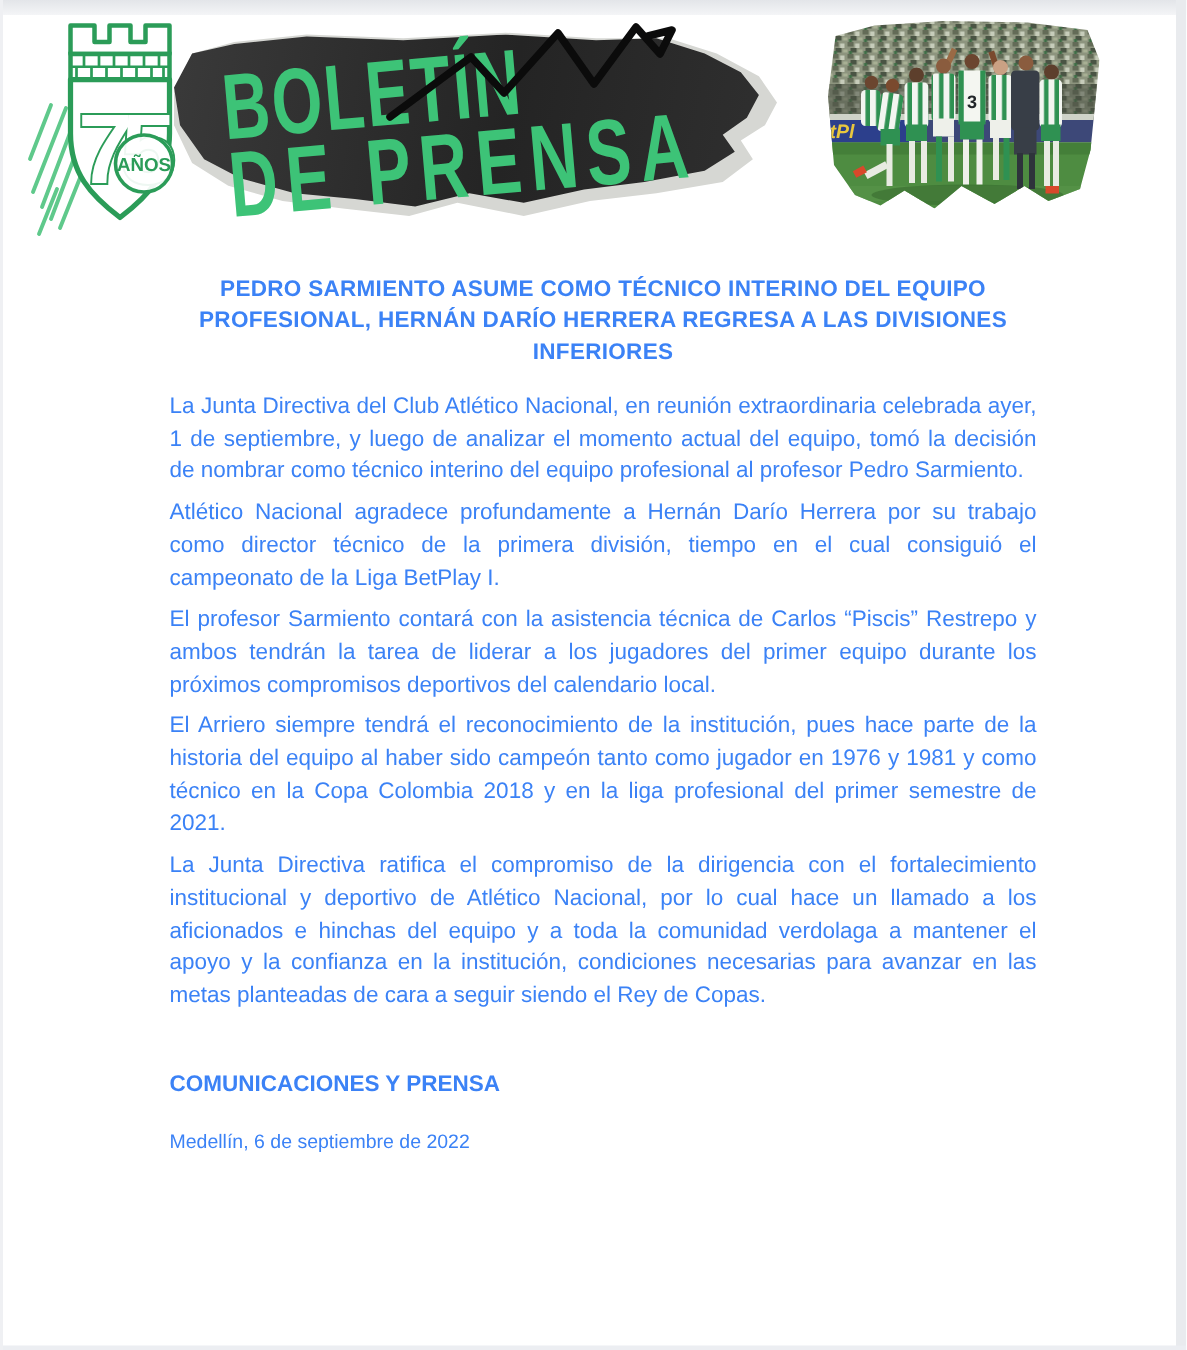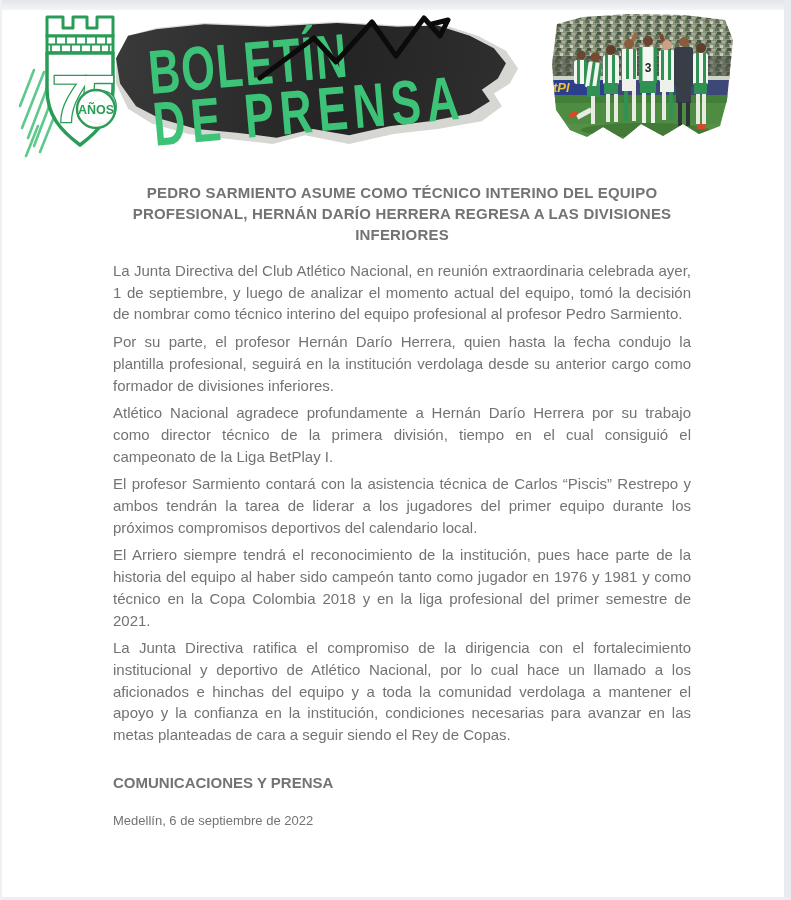--- a/index.html
+++ b/index.html
@@ -35,27 +35,27 @@
   }
   .banner-line1 { display:block; font-size:62px; letter-spacing:2px;
                   transform:scaleX(.70); transform-origin:left top; }
   .banner-line2 { display:block; font-size:62px; letter-spacing:8px;
                   transform:scaleX(.72); transform-origin:left top; }
   .scribble-svg { position:absolute; left:256px; top:12px; width:212px; height:72px; z-index:2; }
 
   .photo-svg { position:absolute; left:545px; top:12px; width:192px; height:142px; }
 
   
-  .content { position:absolute; left:113px; top:182px; width:578px; color:#737373; }
+  .content { position:absolute; left:113px; top:182px; width:578px; color:#3b82f6; }
   .doc-title {
     margin:0 0 15px 0; font-size:15px; font-weight:700; line-height:21px;
     text-align:center; letter-spacing:.2px;
   }
   .content p { margin:0 0 6px 0; font-size:15px; line-height:21.7px; text-align:justify; }
-  .signature { margin-top:28px; font-size:15px; font-weight:700; }
+  .signature { margin-top:39px; font-size:15px; font-weight:700; }
   .dateline  { margin-top:22px; font-size:13px; }
 </style>
 </head>
 <body>
 
 <div class="page">
   <div class="edge-top"></div>
   <div class="edge-right"></div>
   <div class="edge-bottom"></div>
   <div class="edge-left"></div>
@@ -168,21 +168,20 @@
         <rect x="151" y="82" width="4" height="30" fill="#e8ebe2"></rect>
         <rect x="157" y="82" width="4" height="30" fill="#e8ebe2"></rect>
         <rect x="152" y="112" width="9" height="5" fill="#d8492b"></rect>
       </g>
     </g>
   </svg>
 
   <div class="content">
     <h1 class="doc-title">PEDRO SARMIENTO ASUME COMO TÉCNICO INTERINO DEL EQUIPO PROFESIONAL, HERNÁN DARÍO HERRERA REGRESA A LAS DIVISIONES INFERIORES</h1>
     <p>La Junta Directiva del Club Atlético Nacional, en reunión extraordinaria celebrada ayer, 1 de septiembre, y luego de analizar el momento actual del equipo, tomó la decisión de nombrar como técnico interino del equipo profesional al profesor Pedro Sarmiento.</p>
-    <p>Por su parte, el profesor Hernán Darío Herrera, quien hasta la fecha condujo la plantilla profesional, seguirá en la institución verdolaga desde su anterior cargo como formador de divisiones inferiores.</p>
     <p>Atlético Nacional agradece profundamente a Hernán Darío Herrera por su trabajo como director técnico de la primera división, tiempo en el cual consiguió el campeonato de la Liga BetPlay I.</p>
     <p>El profesor Sarmiento contará con la asistencia técnica de Carlos “Piscis” Restrepo y ambos tendrán la tarea de liderar a los jugadores del primer equipo durante los próximos compromisos deportivos del calendario local.</p>
     <p>El Arriero siempre tendrá el reconocimiento de la institución, pues hace parte de la historia del equipo al haber sido campeón tanto como jugador en 1976 y 1981 y como técnico en la Copa Colombia 2018 y en la liga profesional del primer semestre de 2021.</p>
     <p>La Junta Directiva ratifica el compromiso de la dirigencia con el fortalecimiento institucional y deportivo de Atlético Nacional, por lo cual hace un llamado a los aficionados e hinchas del equipo y a toda la comunidad verdolaga a mantener el apoyo y la confianza en la institución, condiciones necesarias para avanzar en las metas planteadas  de cara a seguir siendo el Rey de Copas.</p>
     <div class="signature">COMUNICACIONES Y PRENSA</div>
     <div class="dateline">Medellín, 6 de septiembre de 2022</div>
   </div>
 </div>
 
 </body></html>

